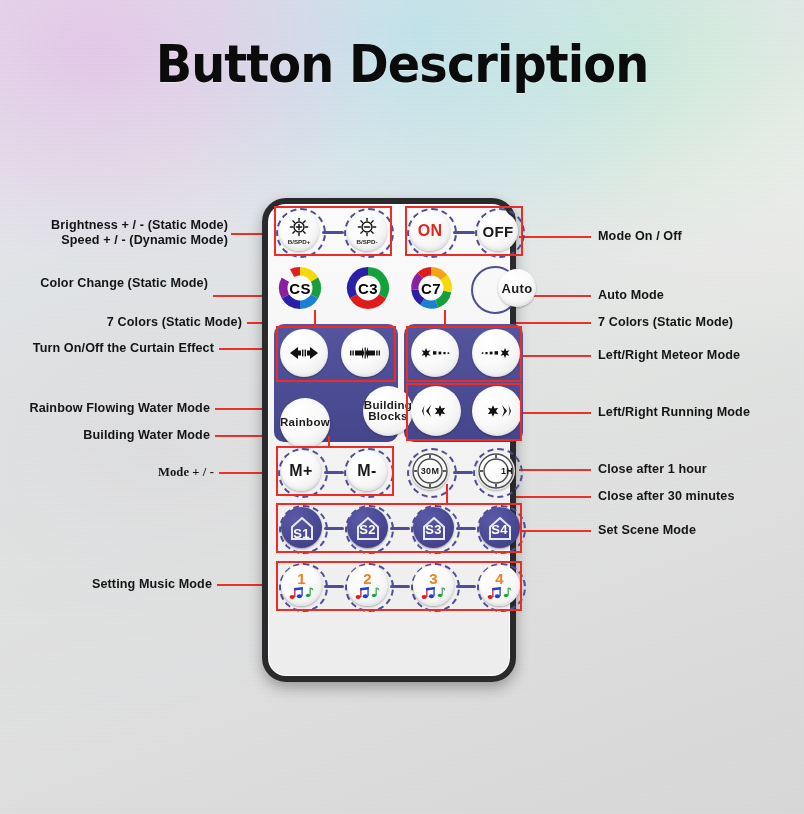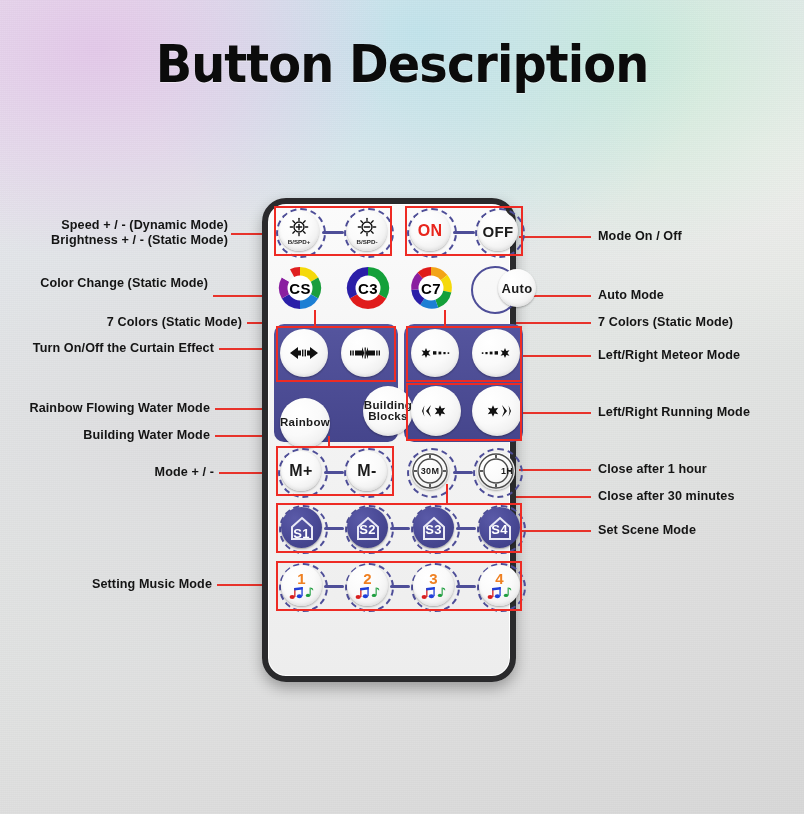--- a/index.html
+++ b/index.html
@@ -89,41 +89,41 @@
   svg{display:block;}
 </style>
 </head>
 <body>
 
 <div class="noise"></div>
 
 <div id="page-title">Button Description</div>
 
 <div class="lbl left" style="left:14px;top:218px;width:214px;">
+  <div>Brightness + / - (Static Mode)</div>
   <div>Speed + / - (Dynamic Mode)</div>
-  <div>Brightness + / - (Static Mode)</div>
 </div>
 <div class="leader" style="left:231px;top:233px;width:38px;"></div>
 
 <div class="lbl left" style="left:14px;top:276px;width:194px;">Color Change (Static Mode)</div>
 <div class="leader" style="left:213px;top:295px;width:62px;"></div>
 
 <div class="lbl left" style="left:14px;top:315px;width:228px;">7 Colors (Static Mode)</div>
 <div class="leader" style="left:247px;top:322px;width:113px;"></div>
 
 <div class="lbl left" style="left:8px;top:341px;width:206px;">Turn On/Off the Curtain Effect</div>
 <div class="leader" style="left:219px;top:348px;width:52px;"></div>
 
 <div class="lbl left" style="left:8px;top:401px;width:202px;">Rainbow Flowing Water Mode</div>
 <div class="leader" style="left:215px;top:408px;width:58px;"></div>
 
 <div class="lbl left" style="left:8px;top:428px;width:202px;">Building Water Mode</div>
 <div class="leader" style="left:215px;top:435px;width:147px;"></div>
 
-<div class="lbl left" style="left:8px;top:465px;width:206px;">Mode + / -</div>
+<div class="lbl left" style="left:8px;top:465px;width:206px;font-family:Liberation Serif, serif;">Mode + / -</div>
 <div class="leader" style="left:219px;top:472px;width:54px;"></div>
 
 <div class="lbl left" style="left:8px;top:577px;width:204px;">Setting Music Mode</div>
 <div class="leader" style="left:217px;top:584px;width:54px;"></div>
 
 <div class="lbl right" style="left:598px;top:229px;">Mode On / Off</div>
 <div class="leader" style="left:519px;top:236px;width:72px;"></div>
 
 <div class="lbl right" style="left:598px;top:288px;">Auto Mode</div>
 <div class="leader" style="left:519px;top:295px;width:72px;"></div>

